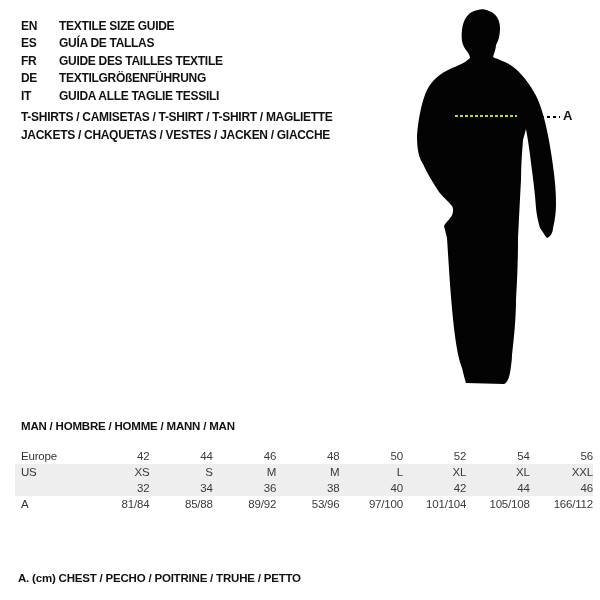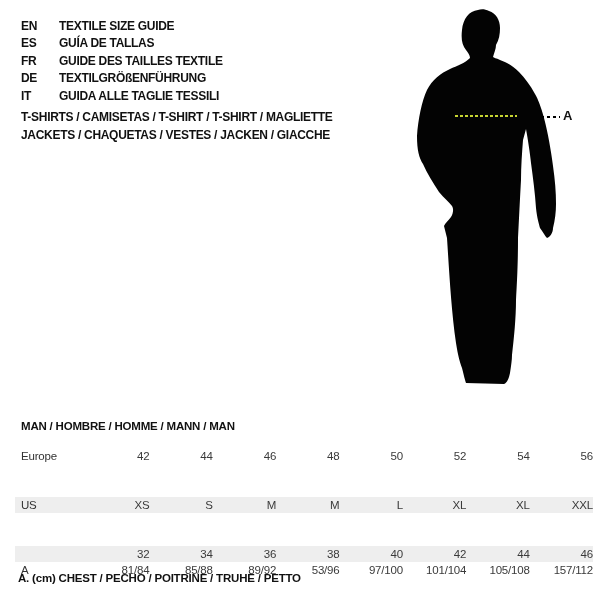--- a/index.html
+++ b/index.html
@@ -22,21 +22,21 @@
   .dash-callout{position:absolute;left:541px;top:116px;width:19px;height:2px;
     background:repeating-linear-gradient(90deg,#000 0 3px,transparent 3px 6px);}
   .measure-a{position:absolute;left:563px;top:108px;font-size:13px;font-weight:700;}
   
   .man-title{position:absolute;left:21px;top:420px;font-size:11.5px;font-weight:700;letter-spacing:-0.2px;}
   
   .size-table{position:absolute;left:15px;top:448px;width:578px;}
   .tbl-header{height:14px;line-height:14px;background:#c9c9c9;color:#222;
     font-size:11.5px;font-weight:700;letter-spacing:-0.2px;padding-left:6px;}
   .tbl-row{display:grid;grid-template-columns:71px repeat(8,1fr);height:16px;align-items:center;}
-  .tbl-row.shaded{background:#eeeeee;margin-top:33px;}
+  .tbl-row.shaded{background:#eeeeee;}
   .tbl-row .lab{font-size:11.5px;color:#333;padding-left:6px;letter-spacing:-0.2px;}
   .tbl-row .val{font-size:11.5px;color:#3a3a3a;text-align:right;letter-spacing:-0.2px;}
   
   .footnote{position:absolute;left:18px;top:572px;font-size:11.5px;font-weight:700;letter-spacing:-0.2px;}
 </style>
 </head>
 <body>
 
 <div class="page">
 
@@ -159,19 +159,19 @@
 
     <div class="tbl-row">
       <span class="lab">A</span>
       <span class="val">81/84</span>
       <span class="val">85/88</span>
       <span class="val">89/92</span>
       <span class="val">53/96</span>
       <span class="val">97/100</span>
       <span class="val">101/104</span>
       <span class="val">105/108</span>
-      <span class="val">157/112</span>
+      <span class="val">166/112</span>
     </div>
   </div>
 
   <div class="footnote">A. (cm) CHEST / PECHO / POITRINE / TRUHE / PETTO</div>
 
 </div>
 
 </body></html>

